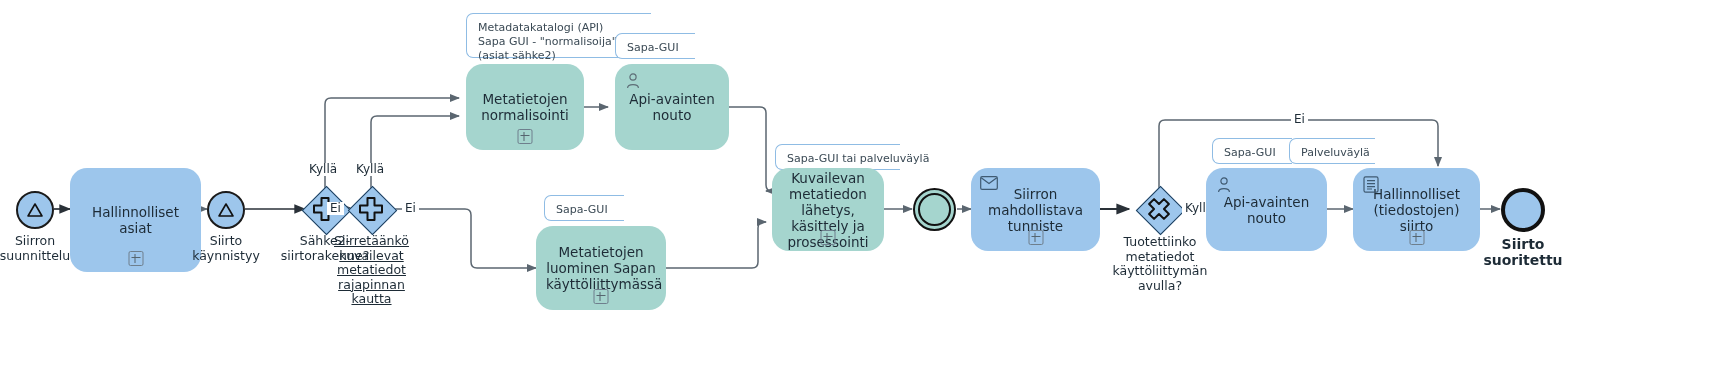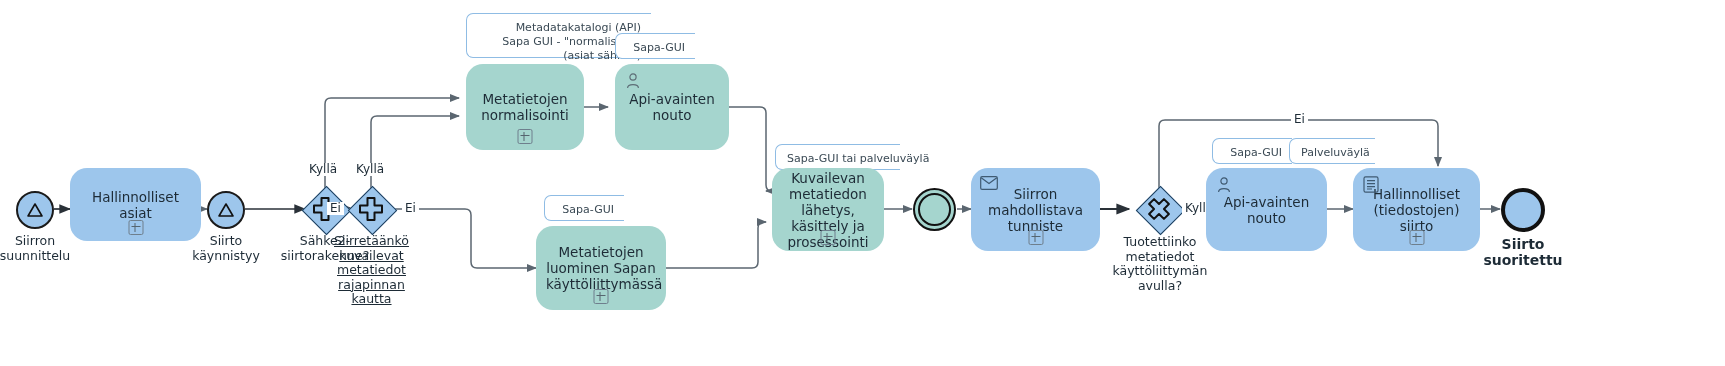--- a/index.html
+++ b/index.html
@@ -82,21 +82,20 @@
   
   .annot{
     position:absolute;
     border:1.6px solid #8fbce4;
     border-right:none;
     border-radius:7px 0 0 7px;
     background:#fff;
     font-size:11px;line-height:14px;color:#3b4a55;
     padding:7px 10px 7px 11px;
     box-sizing:border-box;
-    text-align:right;
   }
   .annot span{display:block;white-space:pre;}
 
   
   .flowlbl{
     position:absolute;font-size:12px;line-height:13px;color:#1d2b36;
     background:#fff;padding:0 3px;
   }
 </style>
 </head>
@@ -152,21 +151,21 @@
   </svg>
 
   <div class="node event start" style="left:16px;top:191px;width:38px;height:38px;">
     <svg width="18" height="18" viewBox="0 0 18 18">
       <path d="M9,3 L16,15 L2,15 Z" fill="none" stroke="#111" stroke-width="1.6" stroke-linejoin="round"></path>
     </svg>
   </div>
   <div class="caption" style="left:-5px;top:234px;width:80px;white-space:pre-line;">Siirron
 suunnittelu</div>
 
-  <div class="node task blue" style="left:70px;top:168px;width:131px;height:73px;position:absolute;">
+  <div class="node task blue" style="left:70px;top:168px;width:131px;height:104px;position:absolute;">
     <span class="tlabel">Hallinnolliset asiat</span>
     <span class="marker-plus"></span>
   </div>
 
   <div class="node event start" style="left:207px;top:191px;width:38px;height:38px;">
     <svg width="18" height="18" viewBox="0 0 18 18">
       <path d="M9,3 L16,15 L2,15 Z" fill="none" stroke="#111" stroke-width="1.6" stroke-linejoin="round"></path>
     </svg>
   </div>
   <div class="caption" style="left:188px;top:234px;width:76px;white-space:pre-line;">Siirto

